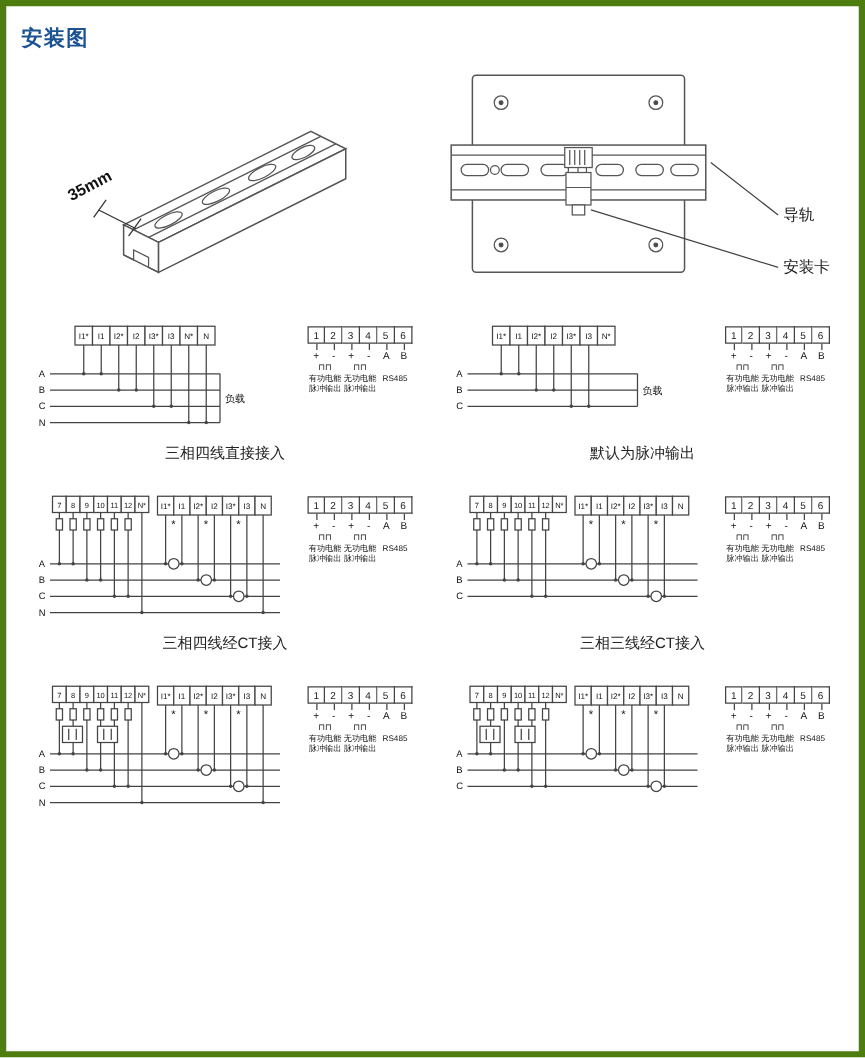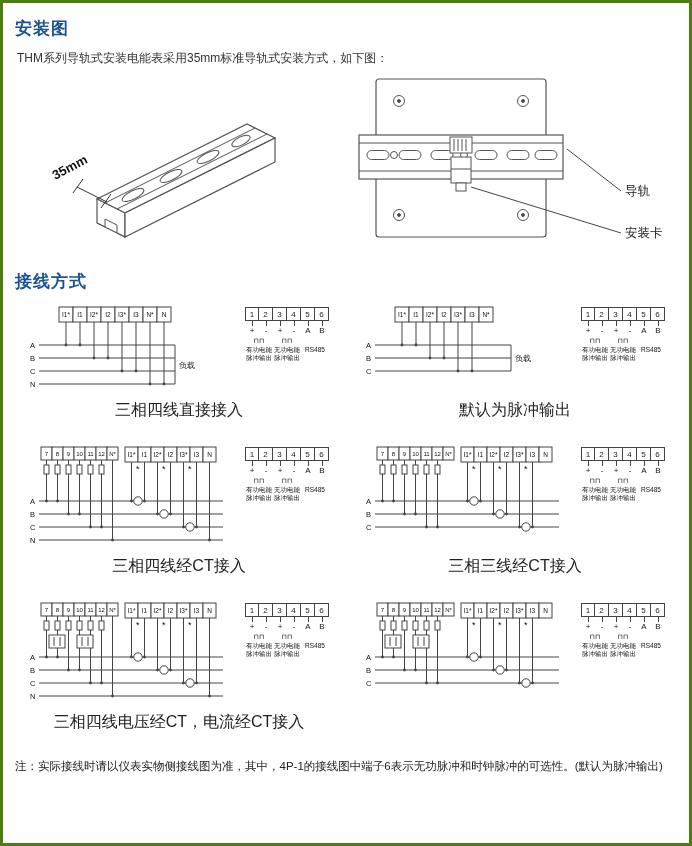--- a/index.html
+++ b/index.html
@@ -1,44 +1,43 @@
 <!DOCTYPE html>
 <html><head>
 <meta charset="utf-8">
 <style>
   *{margin:0;padding:0;box-sizing:border-box}
   html,body{background:#fff}
   body{width:692px;font-family:"Liberation Sans",sans-serif;color:#222}
-  .page{width:692px;height:846px;border:3px solid #4d7c0f;background:#fff;padding:10px 10px 6px 12px;overflow:hidden;position:relative}
+  .page{width:692px;height:846px;border:5px solid #4d7c0f;background:#fff;padding:10px 10px 6px 12px;overflow:hidden;position:relative}
   h2.sec{color:#1b5392;font-size:17px;font-weight:bold;letter-spacing:1px;margin:4px 0 10px 0}
   p.desc{font-size:12px;color:#333;margin:0 0 4px 2px}
   .figrow{display:flex;align-items:flex-start;margin:2px 0 4px 12px}
   .dgrid{display:grid;grid-template-columns:1fr 1fr;column-gap:8px;row-gap:24px;margin-top:12px}
   .dcell{display:flex;flex-direction:column;align-items:center}
   .dbody{display:flex;gap:16px;align-items:flex-start;justify-content:center}
-  .caption{font-size:16px;margin-top:6px;color:#222}
+  .caption{font-size:12px;margin-top:6px;color:#222}
   .outwrap{display:flex;flex-direction:column;align-items:flex-start;padding-top:2px}
   .trow{display:grid;grid-template-columns:repeat(6,14px)}
   .tcell{width:14px;height:14px;border:1px solid #444;border-left-width:0;font-size:8px;display:flex;align-items:center;justify-content:center;background:#fff}
   .tcell:first-child{border-left-width:1px}
   .tickrow{display:grid;grid-template-columns:repeat(6,14px);height:5px}
   .tick{width:1px;height:5px;background:#444;margin:0 auto}
   .symrow{display:grid;grid-template-columns:repeat(6,14px);font-size:8px;text-align:center;height:10px;line-height:10px;color:#111}
   .pulserow{display:grid;grid-template-columns:repeat(3,28px);font-size:7px;text-align:center;height:9px;line-height:9px;color:#111}
   .lblrow{display:grid;grid-template-columns:repeat(3,28px);font-size:6.5px;text-align:center;line-height:1.2;margin-top:1px;color:#111}
   .note{font-size:11.5px;margin-top:26px;color:#222}
   svg text{font-family:"Liberation Sans",sans-serif}
 </style>
 </head>
 <body>
 
 <div class="page">
 
   <h2 class="sec">安装图</h2>
-  <p class="desc">THM系列导轨式安装电能表采用35mm标准导轨式安装方式，如下图：</p>
 
   <div class="figrow">
 
     <svg width="280" height="195" viewBox="0 0 280 195">
 
       <polygon points="70,128 220,53 248,67 98,142" fill="#fff" stroke="#555" stroke-width="1.2"></polygon>
 
       <polygon points="70,128 98,142 98,166 70,152" fill="#fff" stroke="#555" stroke-width="1.2"></polygon>
 
       <polygon points="98,142 248,67 248,91 98,166" fill="#fff" stroke="#555" stroke-width="1.2"></polygon>
@@ -99,21 +98,20 @@
         <rect x="135" y="112" width="10" height="8"></rect>
       </g>
 
       <line x1="246" y1="78" x2="300" y2="120" stroke="#444"></line>
       <text x="304" y="124" font-size="12.5" fill="#222">导轨</text>
       <line x1="150" y1="116" x2="300" y2="162" stroke="#444"></line>
       <text x="304" y="166" font-size="12.5" fill="#222">安装卡</text>
     </svg>
   </div>
 
-  <h2 class="sec">接线方式</h2>
 
   <div id="dgrid" class="dgrid">
       <div class="dcell">
         <div class="dbody">
           <svg width="200" height="89" viewBox="0 0 200 89">
             <g>
               <rect x="30" y="2" width="14" height="15" fill="#fff" stroke="#444"></rect>
               <text x="37" y="12" text-anchor="middle" font-size="6.5" fill="#111">I1*</text>
               <rect x="44" y="2" width="14" height="15" fill="#fff" stroke="#444"></rect>
               <text x="51" y="12" text-anchor="middle" font-size="6.5" fill="#111">I1</text>
@@ -699,21 +697,20 @@
               <div>
                 <div>无功电能</div>
                 <div>脉冲输出</div>
               </div>
               <div>
                 <div>RS485</div>
               </div>
             </div>
           </div>
         </div>
-        <div class="caption">三相四线电压经CT，电流经CT接入</div>
       </div>
       <div class="dcell">
         <div class="dbody">
           <svg width="200" height="105" viewBox="0 0 200 105">
             <g>
               <rect x="96" y="2" width="13" height="15" fill="#fff" stroke="#444"></rect>
               <text x="102.5" y="12" text-anchor="middle" font-size="6.5" fill="#111">I1*</text>
               <rect x="109" y="2" width="13" height="15" fill="#fff" stroke="#444"></rect>
               <text x="115.5" y="12" text-anchor="middle" font-size="6.5" fill="#111">I1</text>
               <rect x="122" y="2" width="13" height="15" fill="#fff" stroke="#444"></rect>
@@ -841,14 +838,13 @@
               </div>
               <div>
                 <div>RS485</div>
               </div>
             </div>
           </div>
         </div>
       </div>
     </div>
 
-  <p class="note">注：实际接线时请以仪表实物侧接线图为准，其中，4P-1的接线图中端子6表示无功脉冲和时钟脉冲的可选性。(默认为脉冲输出)</p>
 </div>
 
 </body></html>

